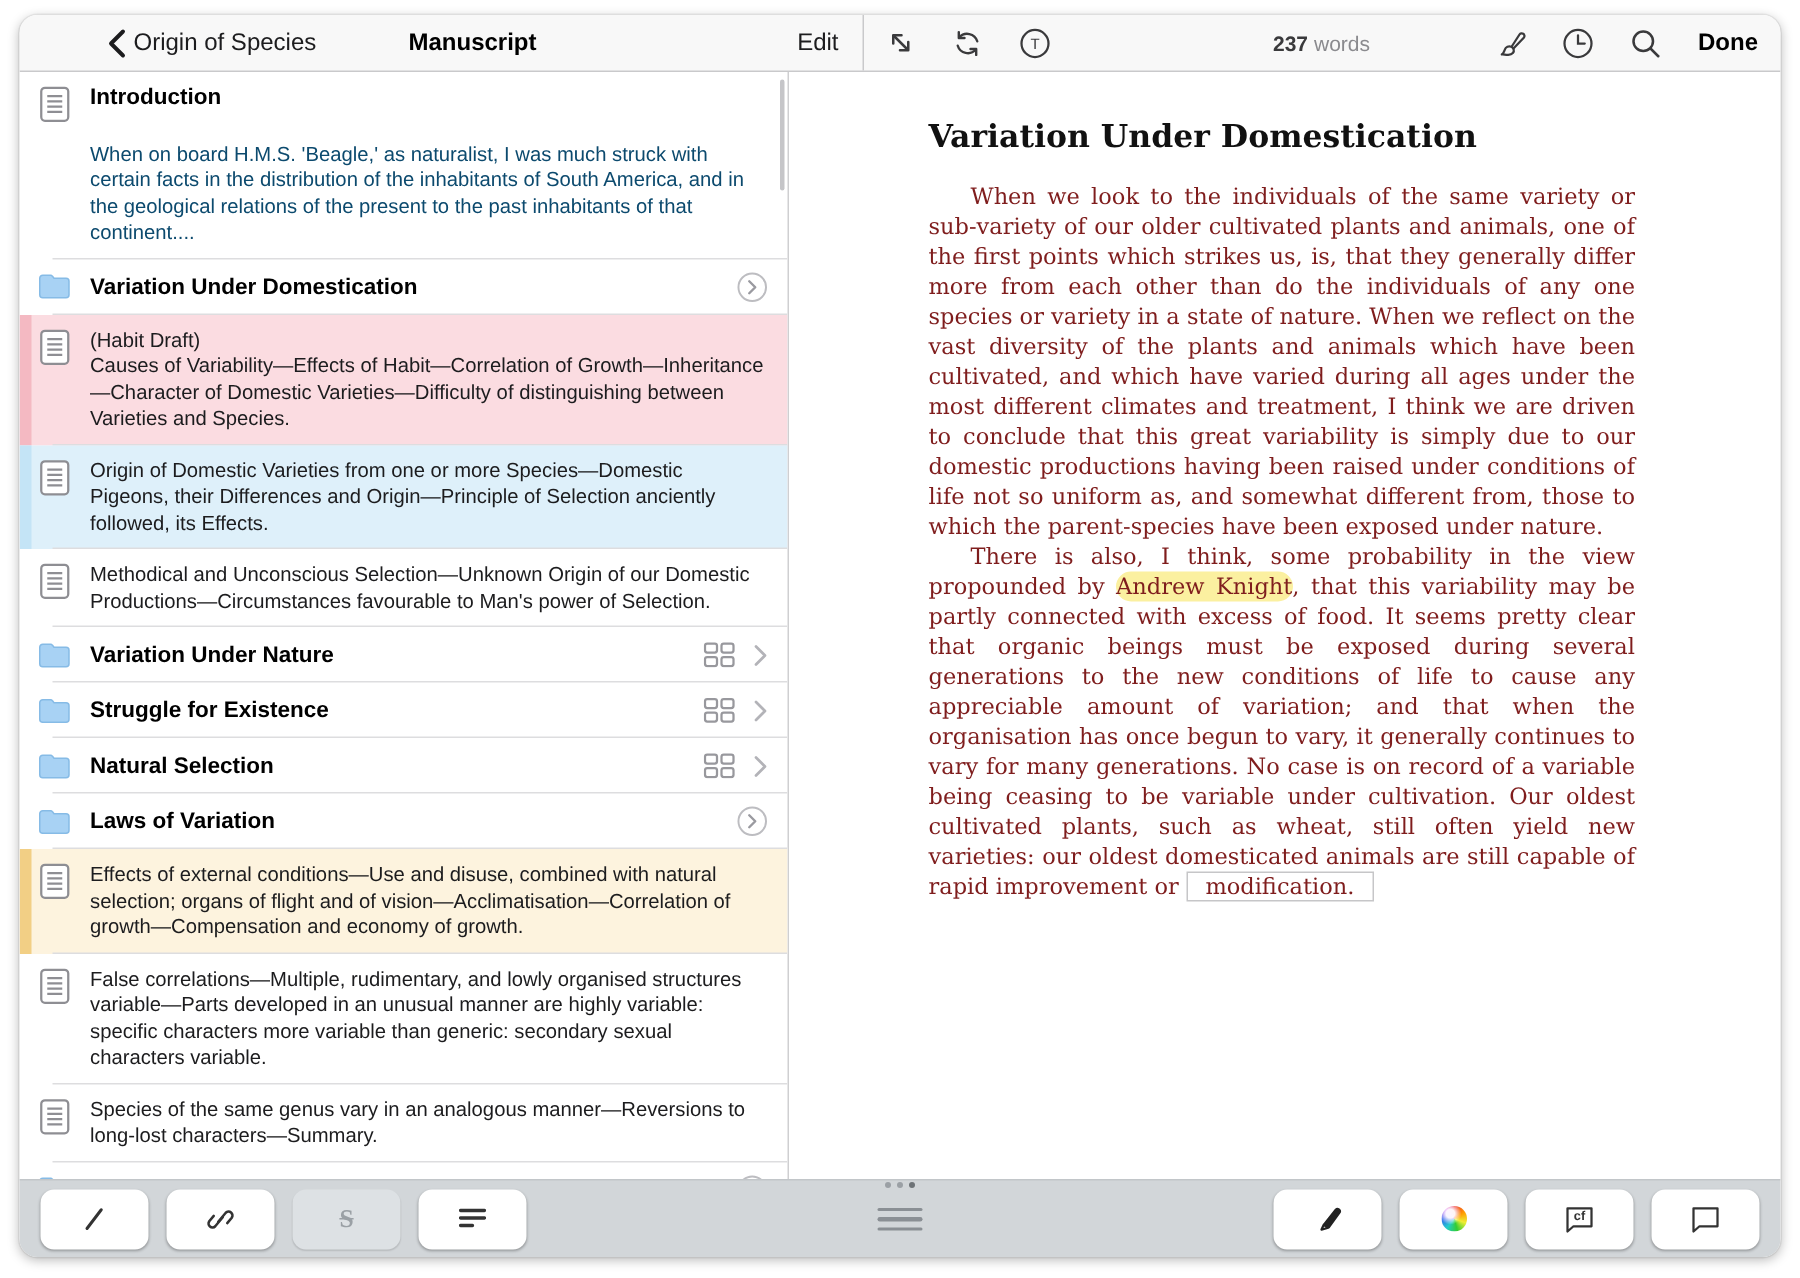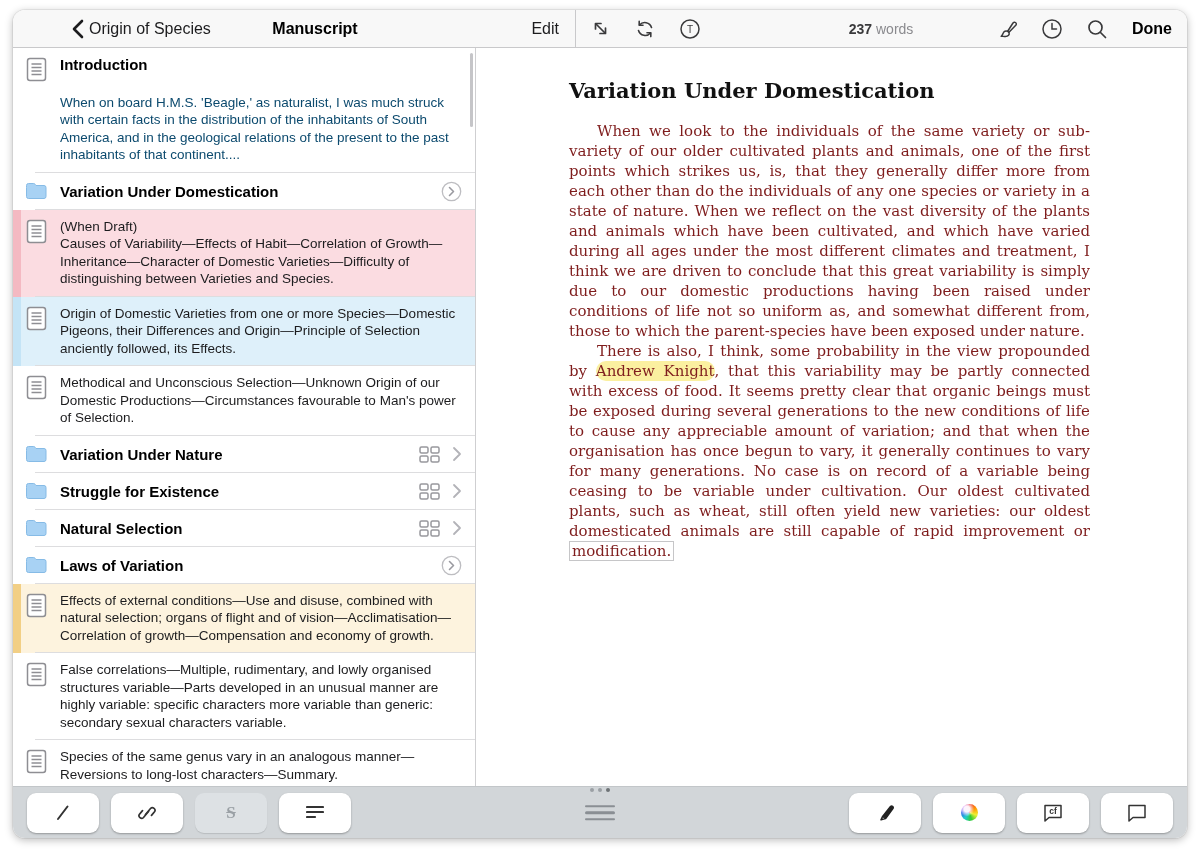--- a/index.html
+++ b/index.html
@@ -20,21 +20,21 @@
   .topbar-right { flex:1; height:100%; display:grid; grid-template-columns:1fr auto 1fr; align-items:center; padding:0 15px 0 14px; }
   .tb-icons { display:flex; align-items:center; gap:23px; }
   .tb-icons.right { justify-self:end; }
   .words { font-size:14px; color:#8a8a8e; white-space:nowrap; }
   .words b { color:#3a3a3c; font-weight:bold; margin-right:4px; }
   .done { font-size:16px; font-weight:bold; color:#000; margin-left:1px; }
   .icn { display:inline-flex; align-items:center; justify-content:center; }
   .icn svg { display:block; }
   
   .content { position:absolute; top:38px; left:0; right:0; bottom:52px; display:flex; }
-  .sidebar { width:463px; border-right:1px solid #cfcfd1; background:#fff; overflow:hidden; position:relative; }
+  .sidebar { width:513px; border-right:1px solid #cfcfd1; background:#fff; overflow:hidden; position:relative; }
   .scroll-thumb { position:absolute; right:2px; top:5px; width:3px; height:74px; border-radius:2px; background:#c5c5c8; }
   .editor { flex:1; background:#fff; padding:30px 97px 20px 93px; overflow:hidden; }
   
   .row { position:relative; display:flex; align-items:flex-start; }
   .row::after { content:""; position:absolute; left:22px; right:0; bottom:0; height:1px; background:#dddddf; }
   .icon-col { width:47px; flex:0 0 47px; display:flex; justify-content:center; padding-top:9px; }
   .row-folder { align-items:center; height:37px; }
   .row-folder .icon-col { padding-top:0; }
   .folder-title { font-size:15px; font-weight:bold; color:#000; flex:1; }
   .trail { display:flex; align-items:center; gap:12px; margin-right:13px; }
@@ -44,21 +44,21 @@
   .tinted { background:var(--bg); }
   .tinted::before { content:""; position:absolute; left:0; top:0; bottom:0; width:8px; background:var(--stripe); }
   .row-pink   { --bg:#fbdce1; --stripe:#f4b9c2; }
   .row-blue   { --bg:#def0fa; --stripe:#c4e4f6; }
   .row-cream  { --bg:#fdf3de; --stripe:#f2cf85; }
   
   .doc-title { font-family:"DejaVu Serif", serif; font-size:21px; font-weight:bold; color:#111; margin-bottom:18px; }
   .doc-p { font-family:"DejaVu Serif", serif; font-size:15px; line-height:20px; color:#7f1d1d;
     text-align:justify; text-indent:28px; }
   .hl { background:#fbf0a0; padding:1px 0;border-radius:10px; }
-  .boxed { border:1px solid #c6c6c8; padding:0 2px; }
+  .boxed { border:1px solid #c6c6c8; padding:0 12px; }
   
   .bottombar { position:absolute; left:0; right:0; bottom:0; height:52px; background:#d2d6d9;
     border-top:1px solid #c2c6c9; display:flex; align-items:center; padding:0 14px; }
   .btn-group { display:flex; gap:12px; }
   .kbtn { width:72px; height:40px; background:#fff; border-radius:9px;
     box-shadow:0 1px 2px rgba(0,0,0,0.3); display:flex; align-items:center; justify-content:center; }
   .kbtn.disabled { background:#dde1e4; box-shadow:0 1px 1px rgba(0,0,0,0.12); }
   .center-handle { flex:1; position:relative; height:100%; }
   .dots { position:absolute; left:50%; top:1px; transform:translateX(-50%); display:flex; gap:4px; }
   .dots i { width:4px; height:4px; border-radius:50%; background:#9ba0a5; }
@@ -190,21 +190,21 @@
                 <g stroke="#8e8e93" stroke-width="1.5">
                   <line x1="5.5" y1="7" x2="15.5" y2="7"></line>
                   <line x1="5.5" y1="10.5" x2="15.5" y2="10.5"></line>
                   <line x1="5.5" y1="14" x2="15.5" y2="14"></line>
                   <line x1="5.5" y1="17.5" x2="15.5" y2="17.5"></line>
                 </g>
               </svg>
         </span>
           </div>
         <div class="sheet-text">
-          <div>(When Draft)</div>
+          <div>(Habit Draft)</div>
           <div>Causes of Variability—Effects of Habit—Correlation of Growth—Inheritance—Character of Domestic Varieties—Difficulty of distinguishing between Varieties and Species.</div>
         </div>
       </div>
 
       <div class="row tinted row-blue">
         <div class="icon-col">
             <span class="icn">
           <svg width="21" height="25" viewBox="0 0 21 25">
                 <rect x="1.5" y="1.5" width="18" height="22" rx="2.5" fill="#fff" stroke="#8e8e93" stroke-width="1.5"></rect>
                 <g stroke="#8e8e93" stroke-width="1.5">

